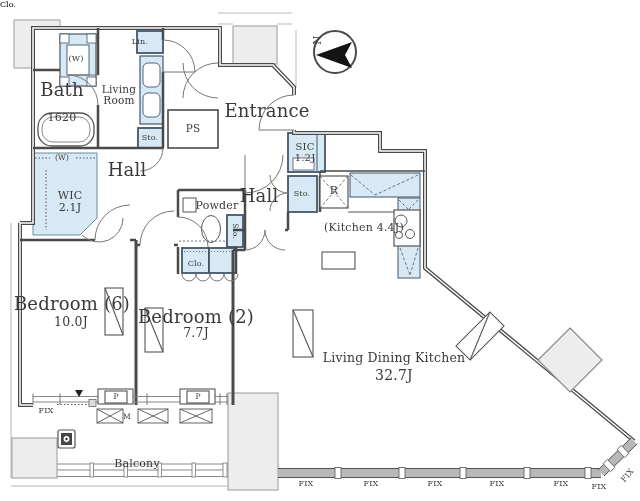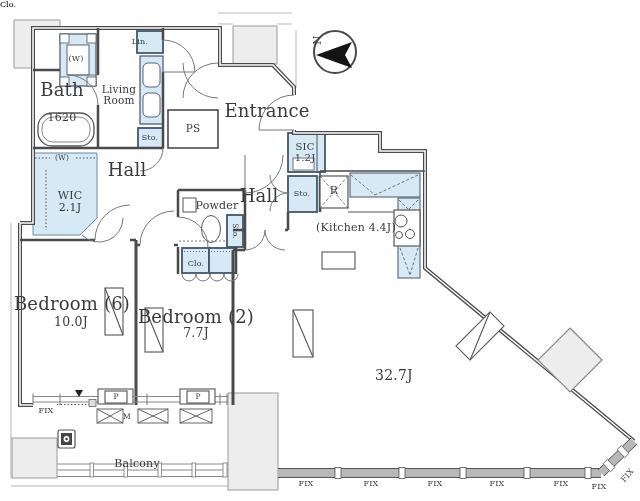--- a/index.html
+++ b/index.html
@@ -212,25 +212,26 @@
   <div class="lbl s12" style="left:267px;top:111px">Entrance</div>
   <div class="lbl s9" style="left:305px;top:147px">SIC</div>
   <div class="lbl s9" style="left:305px;top:158px">1.2J</div>
   <div class="lbl s8" style="left:302px;top:194px">Sto.</div>
   <div class="lbl s11" style="left:334px;top:191px">R</div>
   <div class="lbl s12" style="left:259px;top:196px">Hall</div>
   <div class="lbl s11" style="left:217px;top:206px">Powder</div>
   <div class="lbl s7 rot90" style="left:235px;top:231px">Sto.</div>
   <div class="lbl s8" style="left:196px;top:264px">Clo.</div>
   <div class="l bl s8" style="left:222px;top:264px">Clo.</div>
-  <div class="lbl s95" style="left:356px;top:228px">(Kitchen 4.4J)</div>
+  <div class="lbl s95" style="left:364px;top:228px">(Kitchen 4.4J)</div>
   <div class="lbl s12" style="left:72px;top:304px">Bedroom (6)</div>
   <div class="lbl s125" style="left:71px;top:322px">10.0J</div>
   <div class="lbl s12" style="left:196px;top:317px">Bedroom (2)</div>
   <div class="lbl s125" style="left:196px;top:333px">7.7J</div>
+  <div class="lbl s125" style="left:394px;top:358px">Living Dining Kitchen</div>
   <div class="lbl s13" style="left:394px;top:376px">32.7J</div>
   <div class="lbl s11" style="left:137px;top:464px">Balcony</div>
   <div class="lbl s8" style="left:46px;top:411px">FIX</div>
   <div class="lbl s7" style="left:116px;top:397px">P</div>
   <div class="lbl s7" style="left:198px;top:397px">P</div>
   <div class="lbl s7" style="left:127px;top:417px">M</div>
   <div class="lbl s8" style="left:306px;top:484px">FIX</div>
   <div class="lbl s8" style="left:371px;top:484px">FIX</div>
   <div class="lbl s8" style="left:435px;top:484px">FIX</div>
   <div class="lbl s8" style="left:497px;top:484px">FIX</div>

